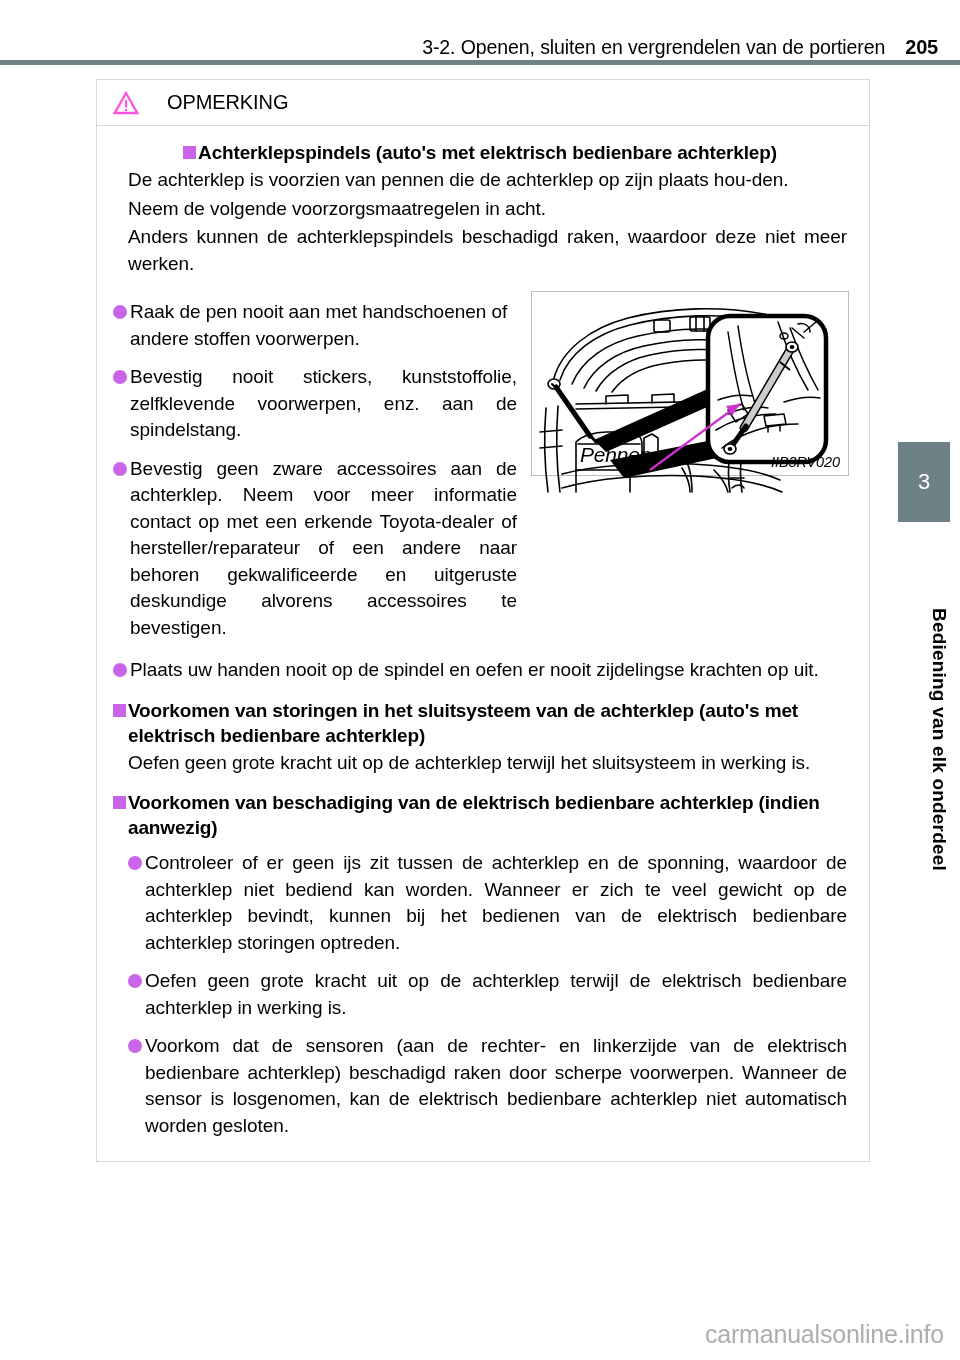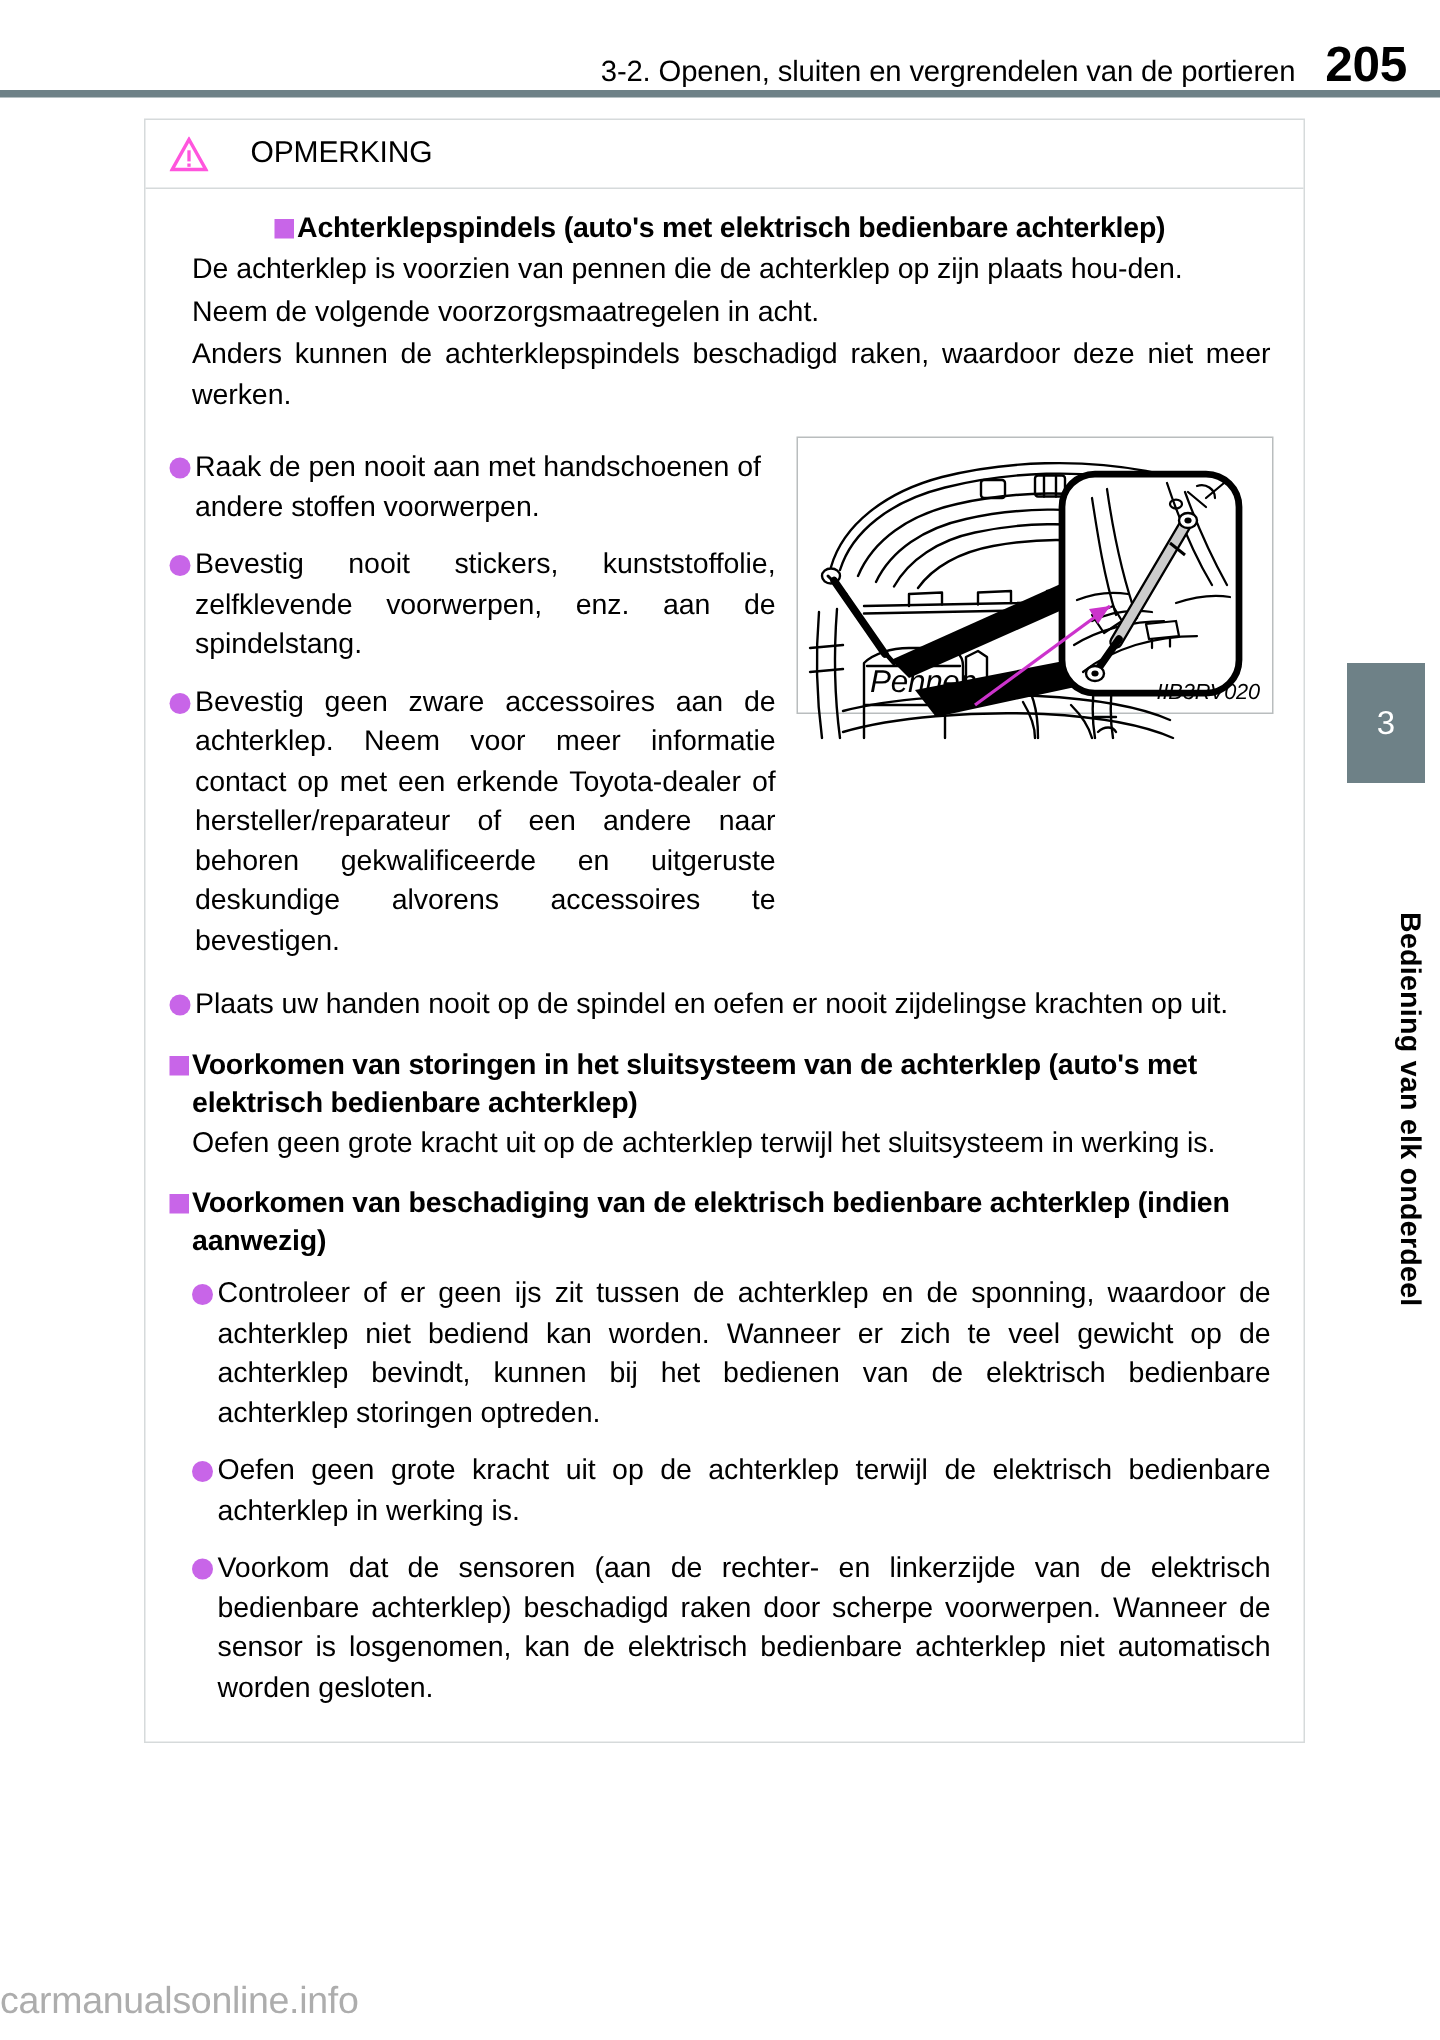--- a/index.html
+++ b/index.html
@@ -12,40 +12,40 @@
     height: 1360px;
     position: relative;
     font-family: "Liberation Sans", sans-serif;
     color: #000000;
     overflow: hidden;
   }
 
   
   .page-header {
     position: absolute;
-    top: 0;
+    top: 12px;
     left: 0;
     width: 960px;
     height: 62px;
   }
   .header-inner {
     position: absolute;
     right: 22px;
     top: 24px;
     display: flex;
     align-items: baseline;
     gap: 20px;
   }
   .header-title {
     font-size: 19.5px;
     letter-spacing: -0.1px;
     white-space: nowrap;
   }
   .header-pageno {
-    font-size: 33px;
+    font-size: 20px;
     font-weight: bold;
     letter-spacing: -0.2px;
   }
   .header-rule {
     position: absolute;
     top: 60px;
     left: 0;
     width: 960px;
     height: 5px;
     background: #6e8187;
@@ -222,21 +222,21 @@
     font-size: 14.5px;
     letter-spacing: -0.1px;
   }
 
   
   .watermark {
     position: absolute;
     left: 0;
     top: 1320px;
     width: 960px;
-    text-align: left;
+    text-align: right;
     padding-right: 16px;
     box-sizing: border-box;
     font-size: 25px;
     color: #adadad;
     letter-spacing: -0.2px;
   }
 </style>
 </head>
 <body>
 

